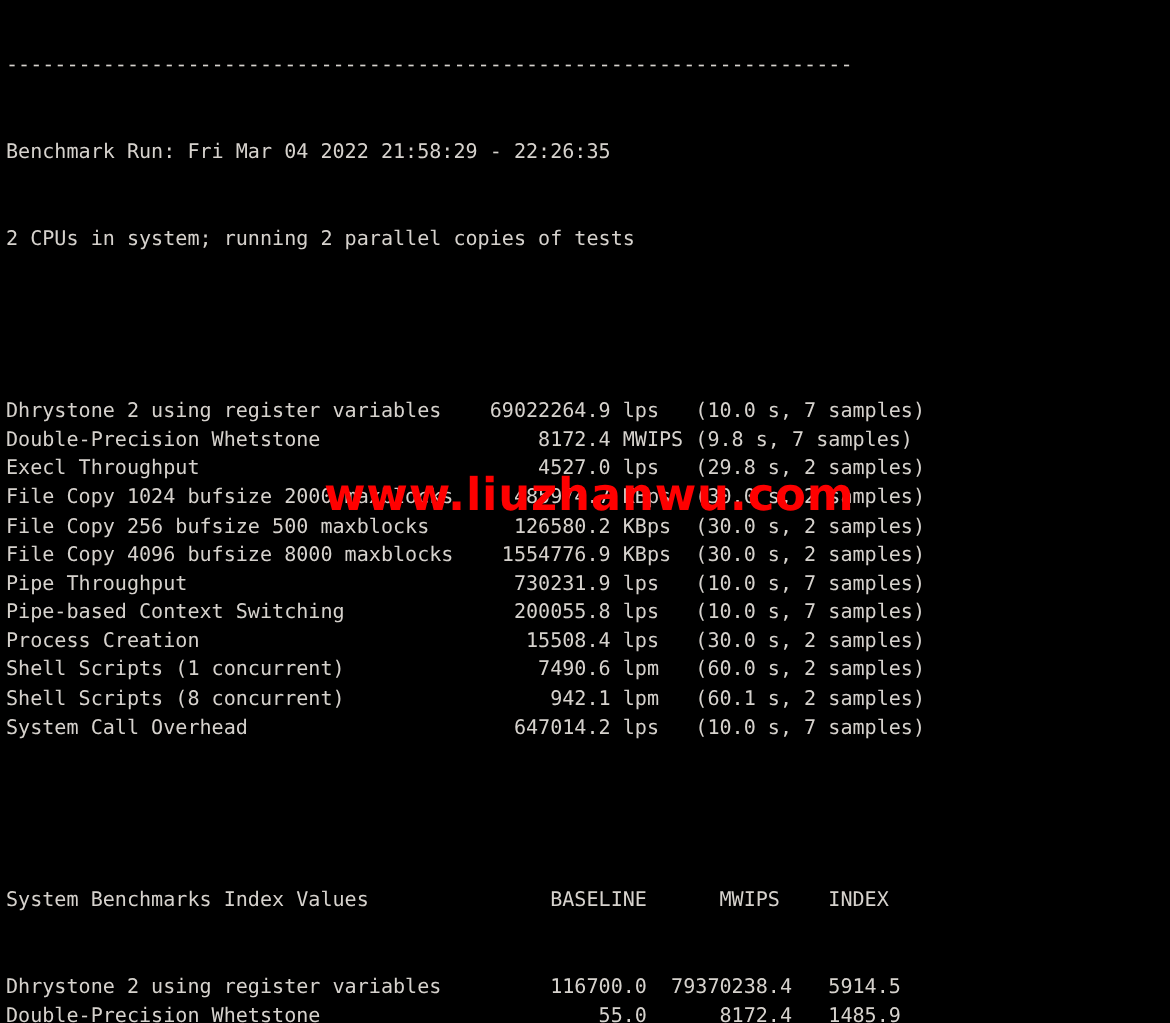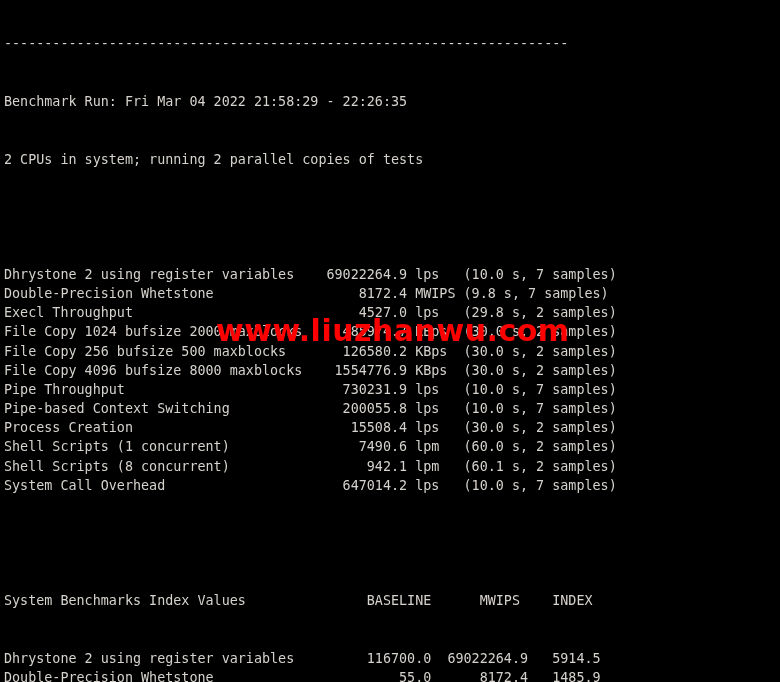--- a/index.html
+++ b/index.html
@@ -59,21 +59,21 @@
 
 <div id="terminal">
   <div class="term-body">
     <div class="line">----------------------------------------------------------------------</div>
     <div class="line">Benchmark Run: Fri Mar 04 2022 21:58:29 - 22:26:35</div>
     <div class="line">2 CPUs in system; running 2 parallel copies of tests</div>
     <div class="line"> </div>
     <div id="raw-results"><div class="line">Dhrystone 2 using register variables    69022264.9 lps   (10.0 s, 7 samples)</div><div class="line">Double-Precision Whetstone                  8172.4 MWIPS (9.8 s, 7 samples)</div><div class="line">Execl Throughput                            4527.0 lps   (29.8 s, 2 samples)</div><div class="line">File Copy 1024 bufsize 2000 maxblocks     485974.7 KBps  (30.0 s, 2 samples)</div><div class="line">File Copy 256 bufsize 500 maxblocks       126580.2 KBps  (30.0 s, 2 samples)</div><div class="line">File Copy 4096 bufsize 8000 maxblocks    1554776.9 KBps  (30.0 s, 2 samples)</div><div class="line">Pipe Throughput                           730231.9 lps   (10.0 s, 7 samples)</div><div class="line">Pipe-based Context Switching              200055.8 lps   (10.0 s, 7 samples)</div><div class="line">Process Creation                           15508.4 lps   (30.0 s, 2 samples)</div><div class="line">Shell Scripts (1 concurrent)                7490.6 lpm   (60.0 s, 2 samples)</div><div class="line">Shell Scripts (8 concurrent)                 942.1 lpm   (60.1 s, 2 samples)</div><div class="line">System Call Overhead                      647014.2 lps   (10.0 s, 7 samples)</div></div>
     <div class="line"> </div>
     <div class="line" id="idx-header">System Benchmarks Index Values               BASELINE      MWIPS    INDEX</div>
-    <div id="index-rows"><div class="line">Dhrystone 2 using register variables         116700.0  69022264.9   5914.5</div><div class="line">Double-Precision Whetstone                       55.0      8172.4   1485.9</div></div>
+    <div id="index-rows"><div class="line">Dhrystone 2 using register variables         116700.0  79370238.4   5914.5</div><div class="line">Double-Precision Whetstone                       55.0      8172.4   1485.9</div></div>
     
     
     
     
     
     
     
     
   </div>
   <div class="watermark">www.liuzhanwu.com</div>

